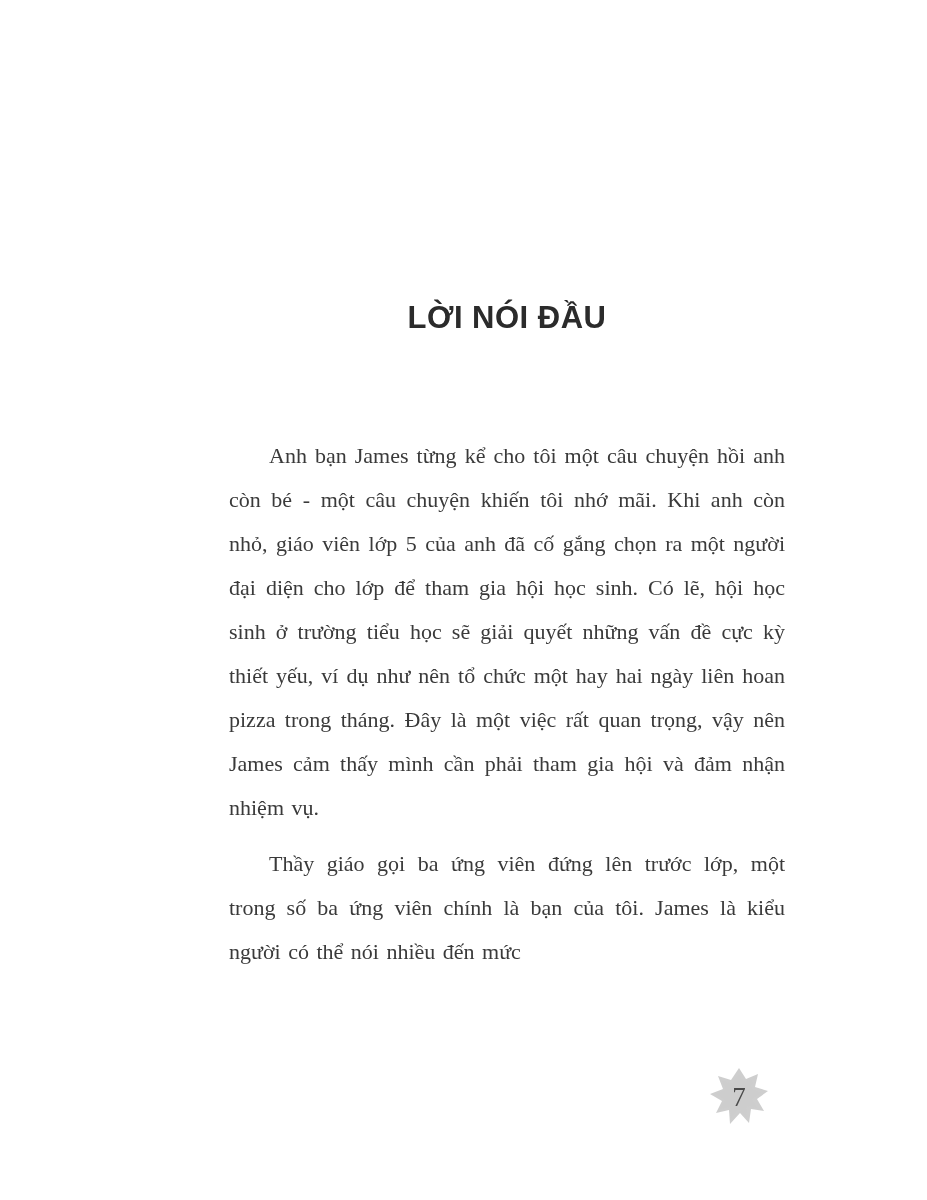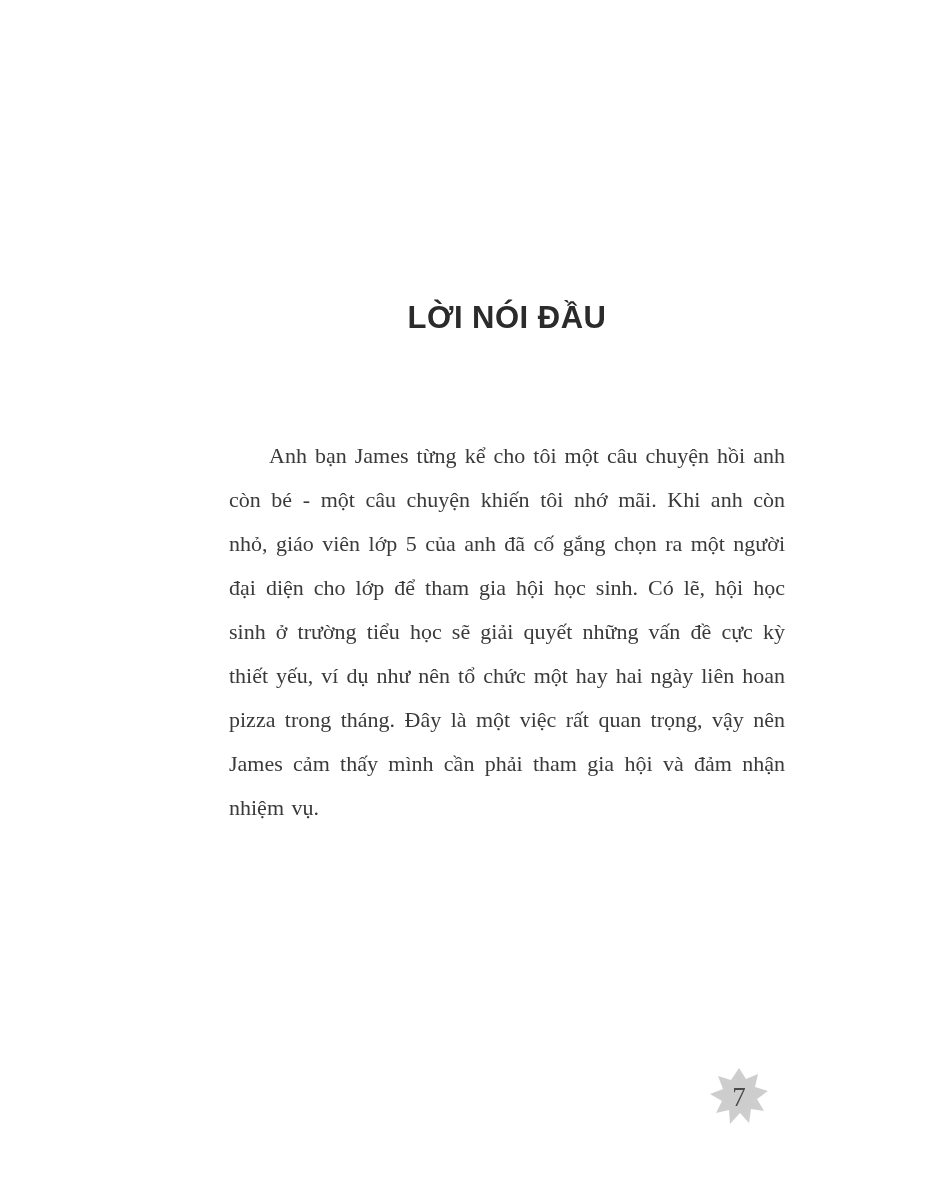--- a/index.html
+++ b/index.html
@@ -75,20 +75,21 @@
 <body>
 
 <div class="page">
 
   <div class="content-column">
 
     <h1 class="page-title">LỜI NÓI ĐẦU</h1>
 
     <div class="body-text">
       <p>Anh bạn James từng kể cho tôi một câu chuyện hồi anh còn bé - một câu chuyện khiến tôi nhớ mãi. Khi anh còn nhỏ, giáo viên lớp 5 của anh đã cố gắng chọn ra một người đại diện cho lớp để tham gia hội học sinh. Có lẽ, hội học sinh ở trường tiểu học sẽ giải quyết những vấn đề cực kỳ thiết yếu, ví dụ như nên tổ chức một hay hai ngày liên hoan pizza trong tháng. Đây là một việc rất quan trọng, vậy nên James cảm thấy mình cần phải tham gia hội và đảm nhận nhiệm vụ.</p>
+      <p>Thầy giáo gọi ba ứng viên đứng lên trước lớp, một trong số ba ứng viên chính là bạn của tôi. James là kiểu người có thể nói nhiều đến mức</p>
     </div>
 
   </div>
 
   <div class="page-number-wrap">
     <svg width="62" height="62" viewBox="0 0 62 62" aria-hidden="true">
       <polygon points="31,2 38,13 50,8 47,21 60,25 49,33 56,45 43,43 41,57 32,47 22,58 21,44 8,47 14,35 2,28 15,23 10,10 23,14" fill="#c6c6c6" opacity="0.85"></polygon>
       <polygon points="31,8 36,16 45,13 43,23 53,27 44,33 49,42 39,40 38,51 31,43 23,52 22,41 12,43 17,34 8,28 18,24 14,15 24,18" fill="#cdcdcd" opacity="0.9"></polygon>
     </svg>
     <span class="page-number">7</span>

